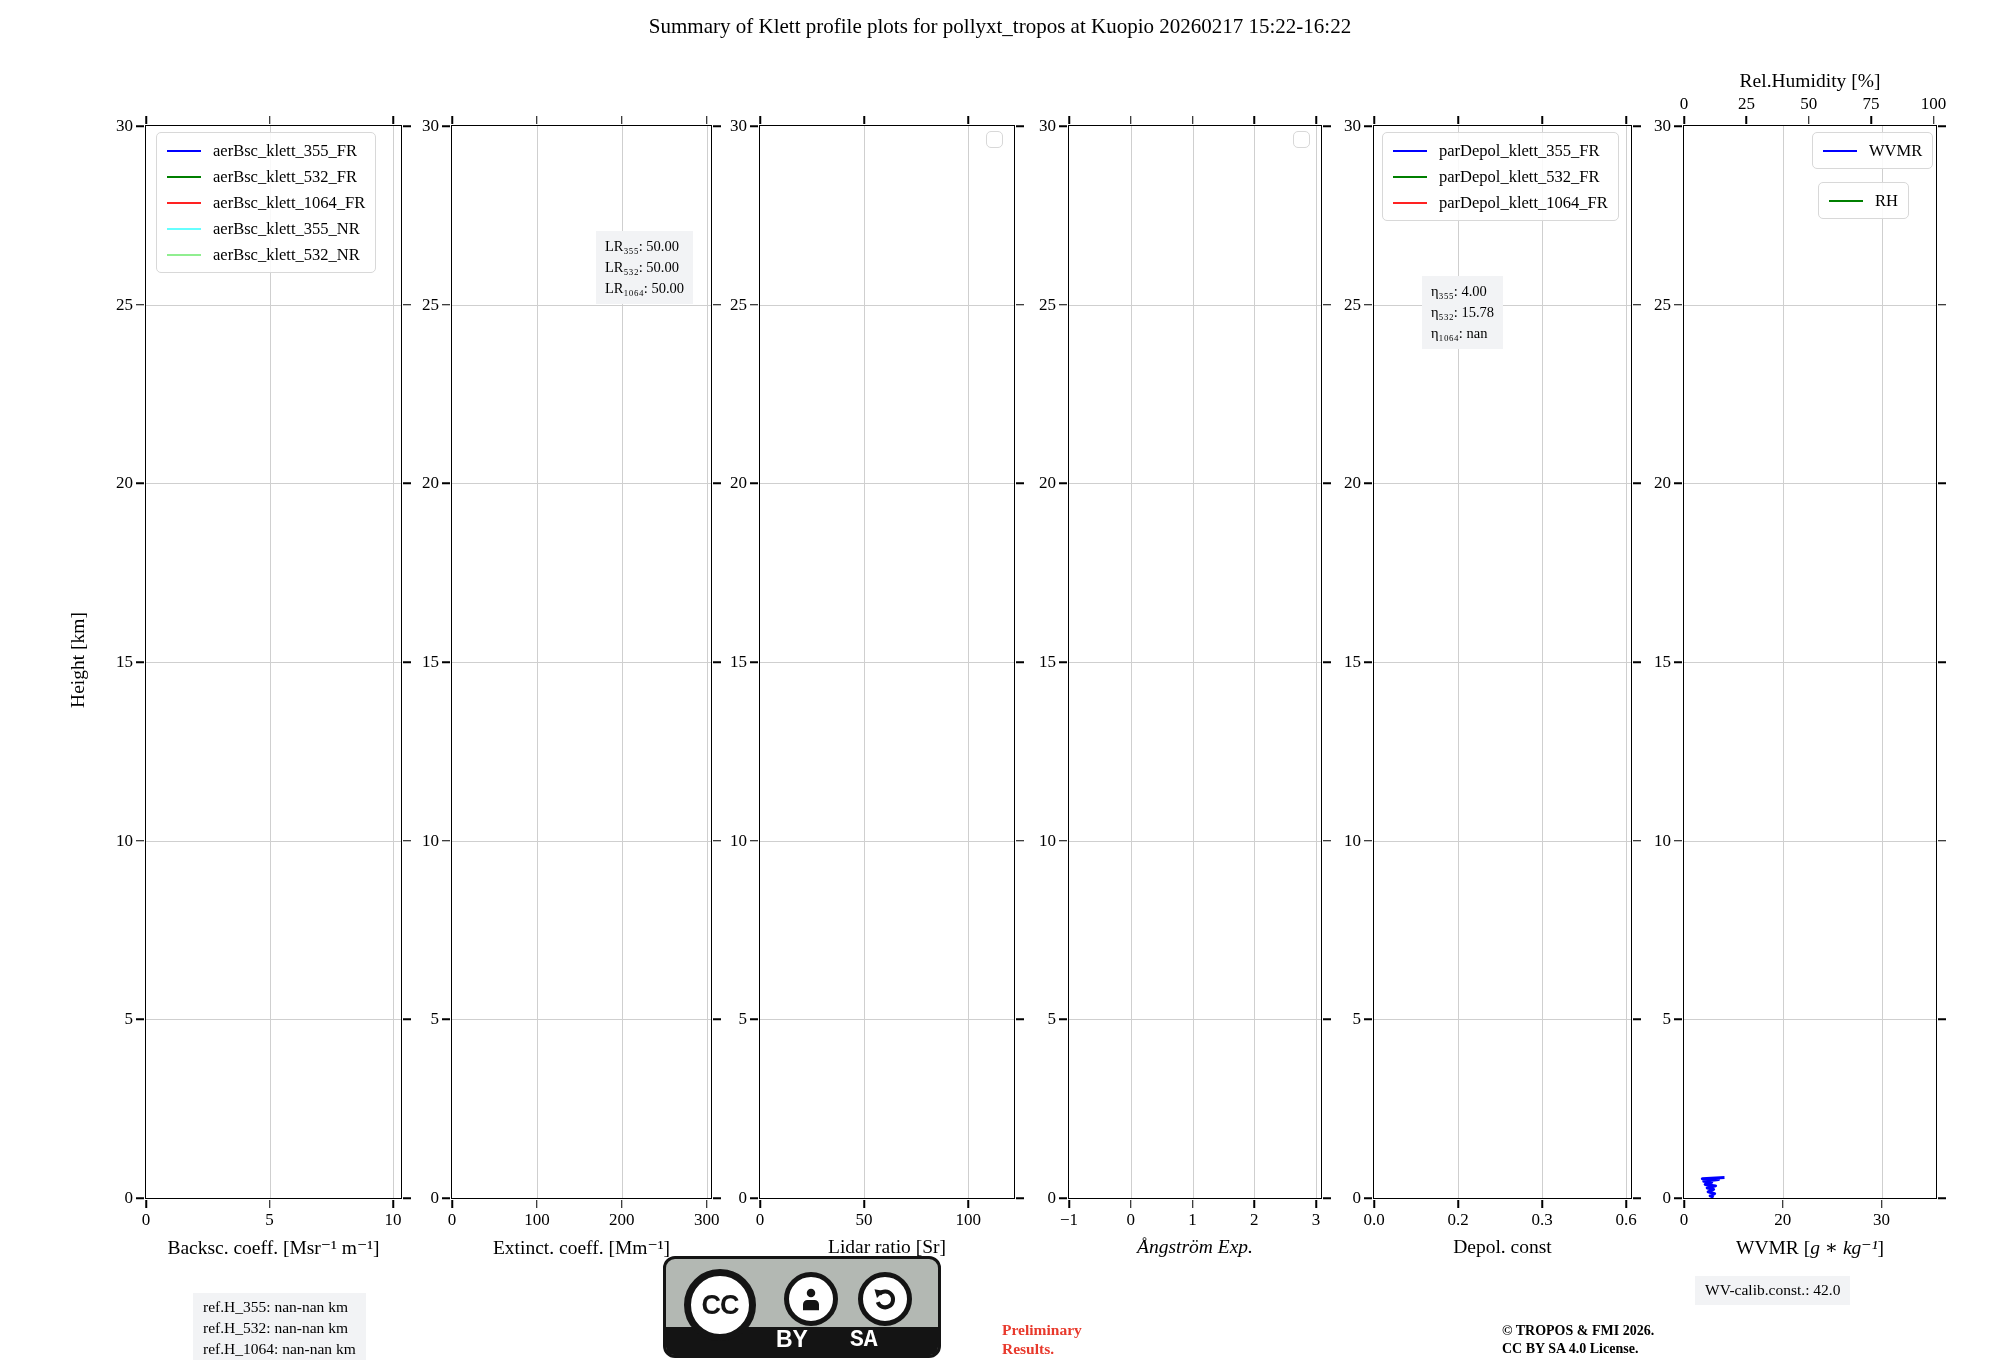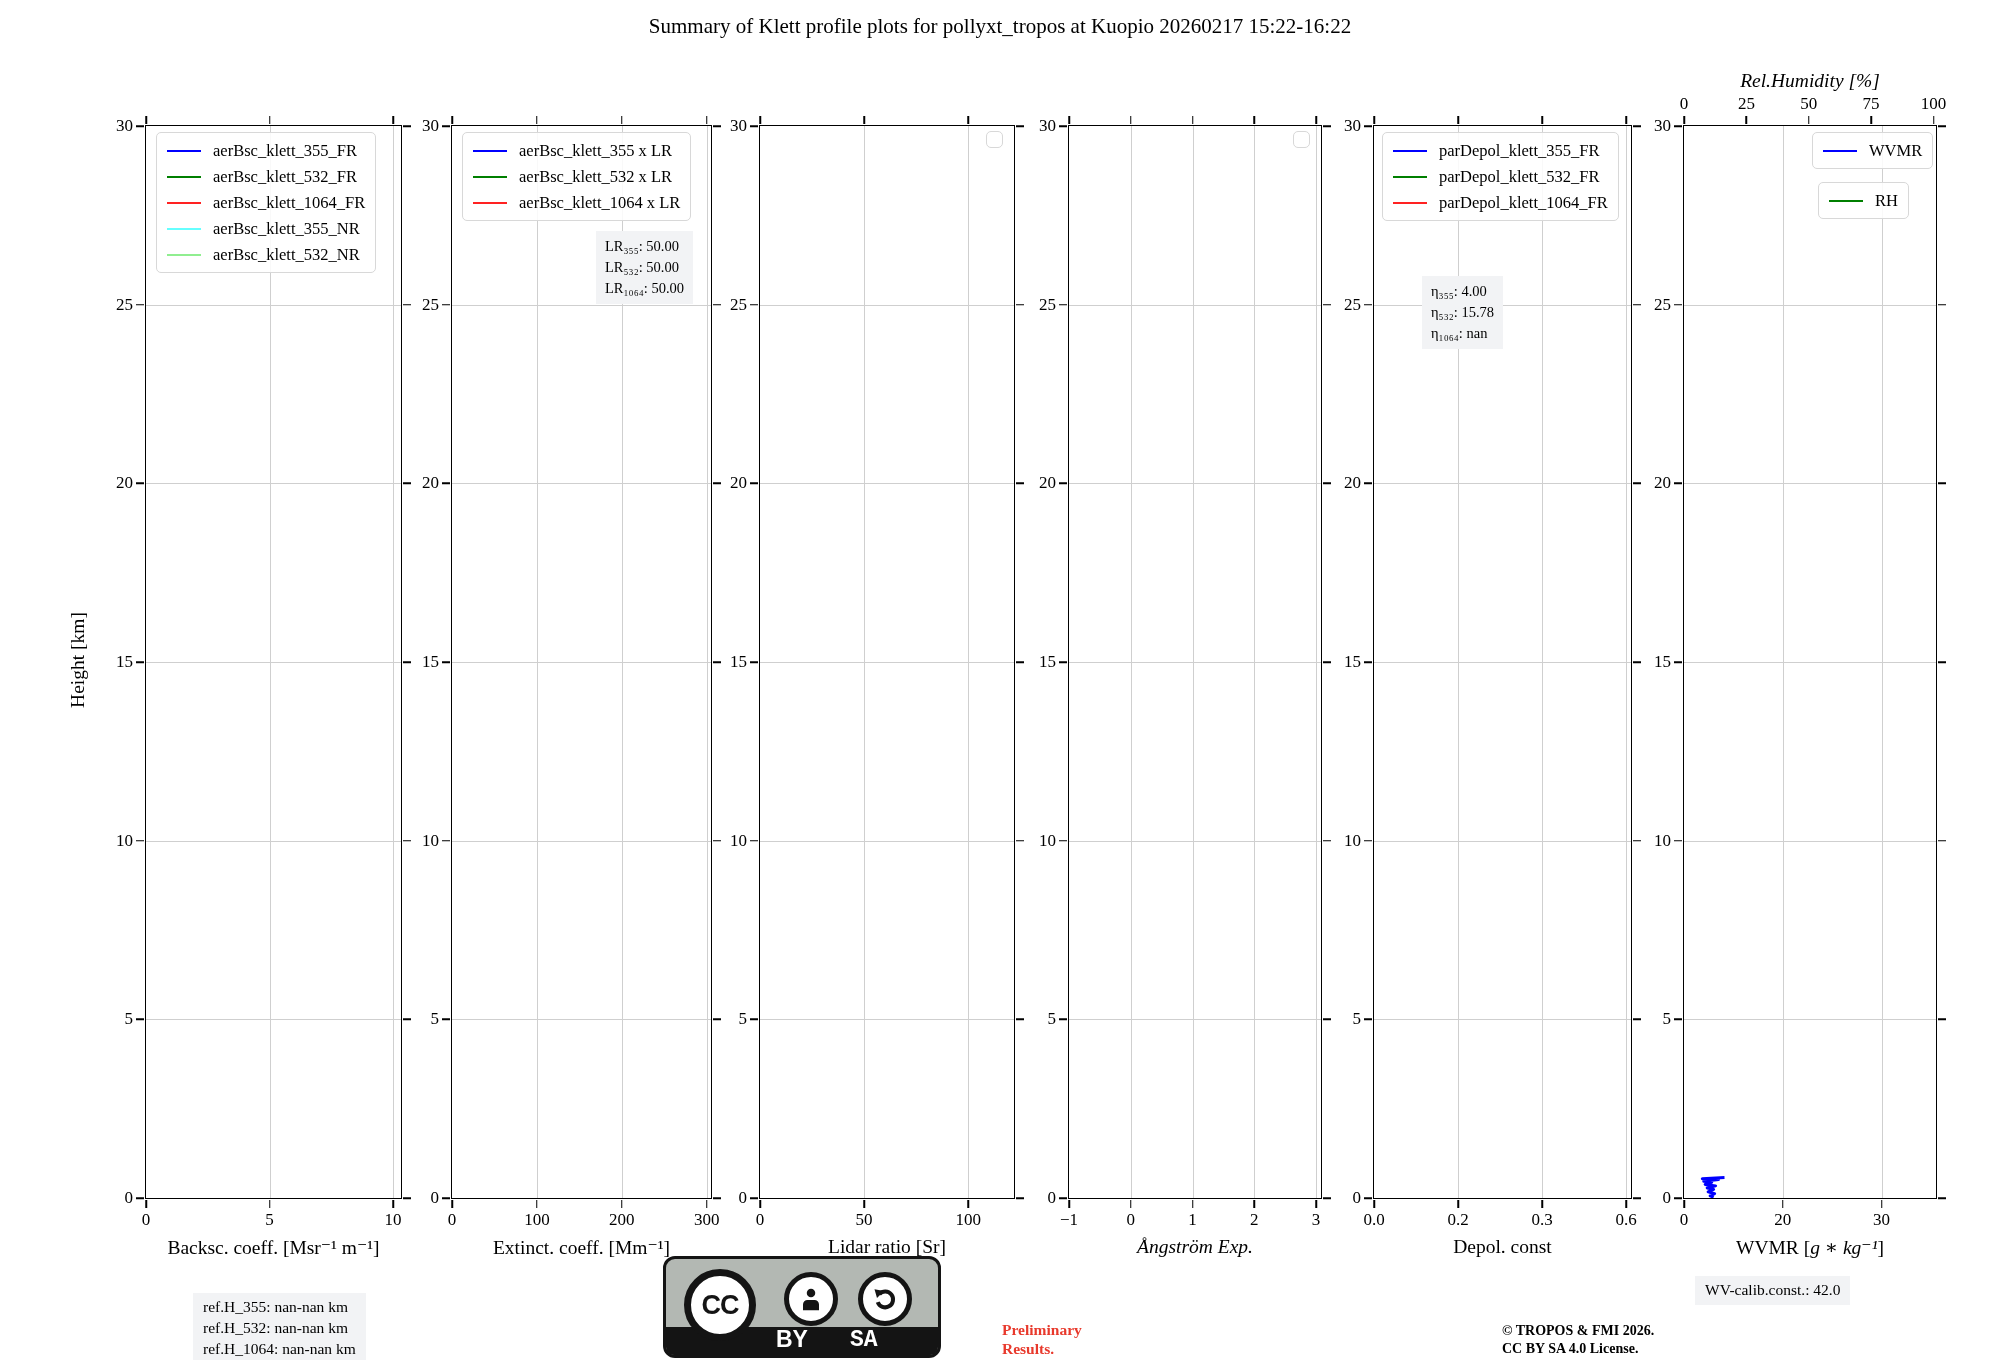--- a/index.html
+++ b/index.html
@@ -20,21 +20,21 @@
   .tkr{right:-10px;width:8px;height:1.5px;transform:translateY(-50%);}
   .xticklabel{position:absolute;top:calc(100% + 12px);transform:translateX(-50%);
               font-size:17px;white-space:nowrap;}
   .yticklabel{position:absolute;right:calc(100% + 13px);transform:translateY(-50%);
               font-size:17px;white-space:nowrap;}
   .topticklabel{position:absolute;bottom:calc(100% + 12px);transform:translateX(-50%);
               font-size:17px;white-space:nowrap;}
   .xlabel{position:absolute;top:calc(100% + 38px);left:50%;transform:translateX(-50%);
           font-size:19.5px;white-space:nowrap;}
   .topaxistitle{position:absolute;bottom:calc(100% + 34px);left:50%;transform:translateX(-50%);
-          font-size:19.5px;white-space:nowrap;font-style:italic;}
+          font-size:19.5px;white-space:nowrap;}
   .it{font-style:italic;}
   .legend{position:absolute;background:rgba(255,255,255,0.88);border:1px solid #d8d8d8;
           border-radius:5px;padding:5px 10px;display:flex;flex-direction:column;gap:1px;}
   .legend.empty{width:15px;height:15px;padding:0;}
   .legend-entry{display:flex;align-items:center;gap:12px;font-size:16.5px;line-height:25px;white-space:nowrap;}
   .legend-line{width:34px;height:0;border-top:2.4px solid #000;flex:0 0 auto;}
   .annot{position:absolute;background:#f2f3f5;padding:5px 9px;font-size:14.5px;line-height:1.45;white-space:nowrap;}
   .series{position:absolute;left:0;top:0;pointer-events:none;}
   .note-box{position:absolute;background:#f2f3f5;padding:4px 10px;font-size:15.5px;line-height:1.35;white-space:nowrap;}
   .preliminary{position:absolute;left:1002px;top:1320px;color:#e8392c;font-weight:bold;
@@ -164,34 +164,20 @@
         <div class="tk tkr" style="top: 178.7px;"></div>
         <div class="yticklabel" style="top: 178.7px;">25</div>
         <div class="tk tkl" style="top: 0px;"></div>
         <div class="tk tkr" style="top: 0px;"></div>
         <div class="yticklabel" style="top: 0px;">30</div>
         <div class="tk tkt" style="left: 0px;"></div>
         <div class="tk tkt" style="left: 84.9px;"></div>
         <div class="tk tkt" style="left: 169.8px;"></div>
         <div class="tk tkt" style="left: 254.8px;"></div>
         <div class="xlabel"><span>Extinct. coeff. [Mm⁻¹]</span></div>
-        <div class="legend" style="left: 10px; top: 6px;">
-          <div class="legend-entry">
-            <div class="legend-line" style="border-top-color: rgb(0, 0, 255);"></div>
-            <div class="legend-label">aerBsc_klett_355 x LR</div>
-          </div>
-          <div class="legend-entry">
-            <div class="legend-line" style="border-top-color: rgb(0, 127, 0);"></div>
-            <div class="legend-label">aerBsc_klett_532 x LR</div>
-          </div>
-          <div class="legend-entry">
-            <div class="legend-line" style="border-top-color: rgb(255, 34, 34);"></div>
-            <div class="legend-label">aerBsc_klett_1064 x LR</div>
-          </div>
-        </div>
         <div class="annot" style="left: 144px; top: 105px;">
           <div class="annot-line">LR₃₅₅: 50.00</div>
           <div class="annot-line">LR₅₃₂: 50.00</div>
           <div class="annot-line">LR₁₀₆₄: 50.00</div>
         </div>
       </div>
       <div class="plot" style="left: 759px; width: 254px;">
         <div class="tk tkb" style="left: 0px;"></div>
         <div class="xticklabel" style="left: 0px;">0</div>
         <div class="gridv" style="left: 104.1px;"></div>

